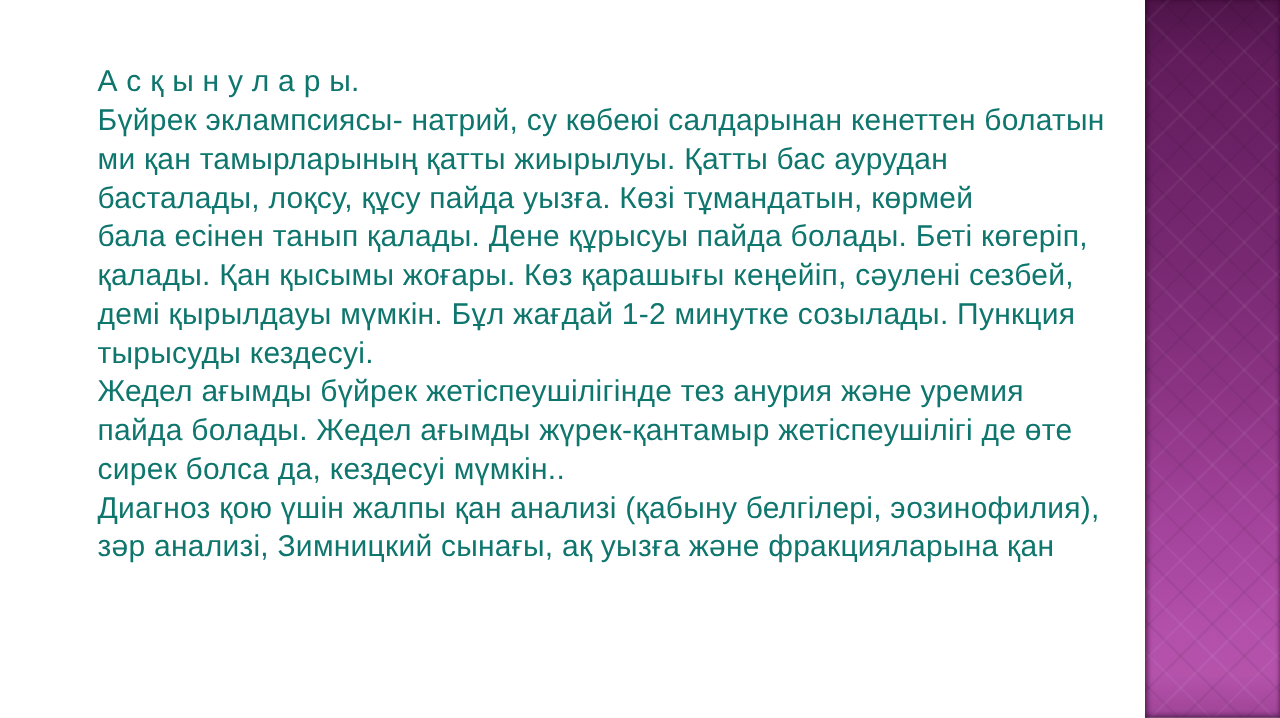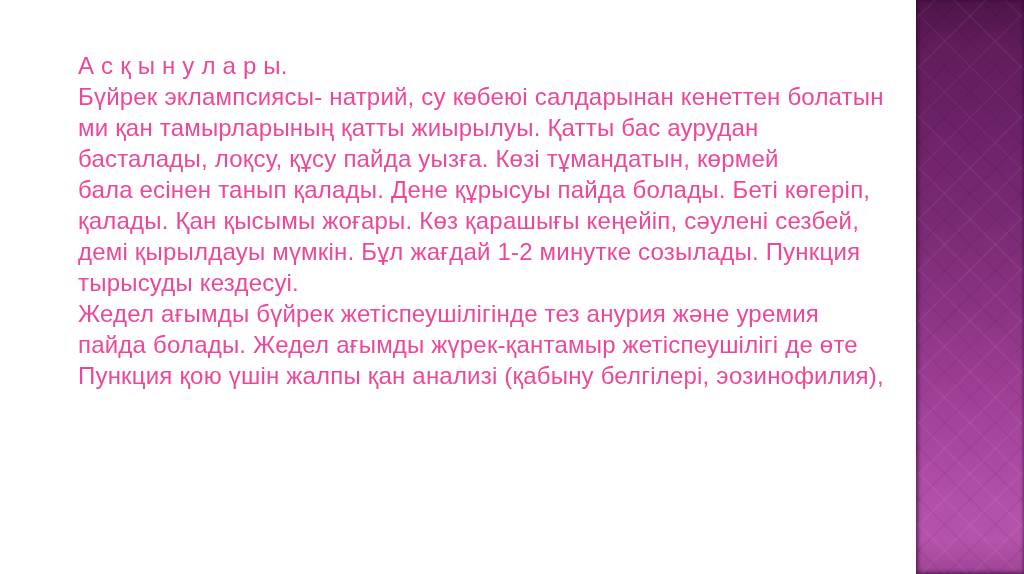--- a/index.html
+++ b/index.html
@@ -54,21 +54,21 @@
                 inset -2px 0 3px -1px rgba(40,5,40,0.35),
                 inset 0 -3px 4px -1px rgba(40,5,40,0.4);
   }
 
   
   .text-block {
     position: absolute;
     left: 78px;
     top: 50px;
     z-index: 2;
-    color: #ec4899;
+    color: #0f766e;
     font-size: 24px;
     line-height: 31px;
     letter-spacing: 0.2px;
     white-space: nowrap;
   }
   .text-block .line {
     height: 31px;
   }
 </style>
 </head>
@@ -82,16 +82,18 @@
     <div class="line">А с қ ы н у л а р ы.</div>
     <div class="line">Бүйрек эклампсиясы- натрий, су көбеюі салдарынан кенеттен болатын</div>
     <div class="line">ми қан тамырларының қатты жиырылуы. Қатты бас аурудан</div>
     <div class="line">басталады, лоқсу, құсу пайда уызға. Көзі тұмандатын, көрмей</div>
     <div class="line">бала есінен танып қалады. Дене құрысуы пайда болады. Беті көгеріп,</div>
     <div class="line">қалады. Қан қысымы жоғары. Көз қарашығы кеңейіп, сәулені сезбей,</div>
     <div class="line">демі қырылдауы мүмкін. Бұл жағдай 1-2 минутке созылады. Пункция</div>
     <div class="line">тырысуды кездесуі.</div>
     <div class="line">Жедел ағымды бүйрек жетіспеушілігінде тез анурия және уремия</div>
     <div class="line">пайда болады. Жедел ағымды жүрек-қантамыр жетіспеушілігі де өте</div>
-    <div class="line">Пункция қою үшін жалпы қан анализі (қабыну белгілері, эозинофилия),</div>
+    <div class="line">сирек болса да, кездесуі мүмкін..</div>
+    <div class="line">Диагноз қою үшін жалпы қан анализі (қабыну белгілері, эозинофилия),</div>
+    <div class="line">зәр анализі, Зимницкий сынағы, ақ уызға және фракцияларына қан</div>
   </div>
 
 </div>
 
 </body></html>

